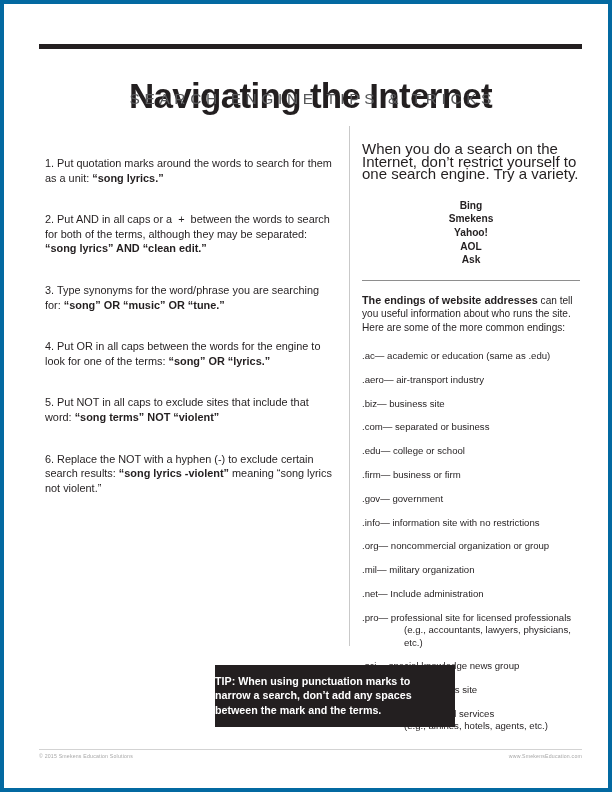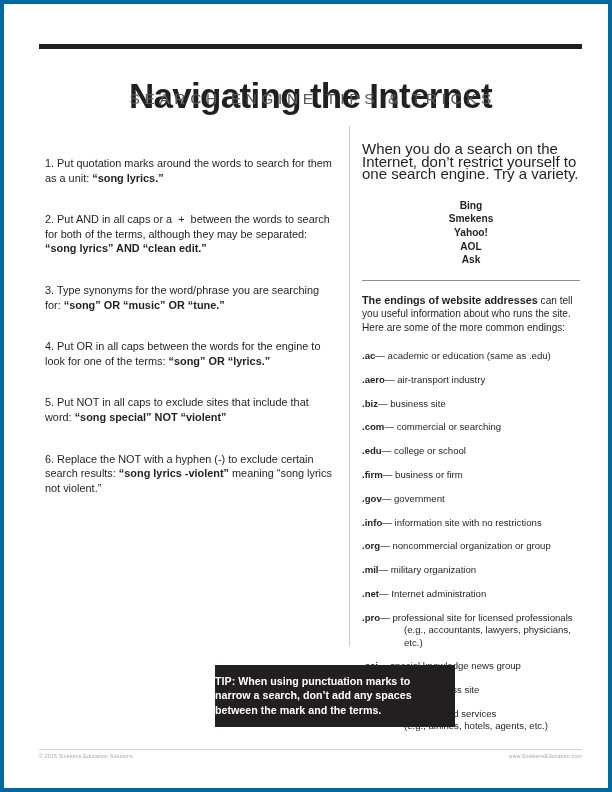--- a/index.html
+++ b/index.html
@@ -151,21 +151,21 @@
     list-style: none;
   }
   .endings-list li {
     font-size: 9.6px;
     line-height: 12.4px;
     color: #231f20;
     margin-bottom: 11.4px;
   }
   .endings-list li:last-child { margin-bottom: 0; }
   .endings-list .tld {
-    font-weight: bold;
+    font-weight: normal;
   }
   .endings-list .cont {
     display: block;
     padding-left: 42px;
   }
 
   
   .tip-box {
     position: absolute;
     left: 176px;
@@ -222,21 +222,21 @@
     <h1 class="title">Navigating the Internet</h1>
     <div class="subtitle">SEARCH ENGINE TIPS &amp; TRICKS</div>
 
     <div class="col-divider"></div>
 
     <div class="col-left">
       <div class="tip">1. Put quotation marks around the words to search for them as a unit: <b>“song lyrics.”</b></div>
       <div class="tip">2. Put AND in all caps or a&nbsp;&nbsp;+&nbsp; between the words to search for both of the terms, although they may be separated: <b>“song lyrics” AND “clean edit.”</b></div>
       <div class="tip">3. Type synonyms for the word/phrase you are searching for: <b>“song” OR “music” OR “tune.”</b></div>
       <div class="tip">4. Put OR in all caps between the words for the engine to look for one of the terms: <b>“song” OR “lyrics.”</b></div>
-      <div class="tip">5. Put NOT in all caps to exclude sites that include that word: <b>“song special” NOT “violent”</b></div>
+      <div class="tip">5. Put NOT in all caps to exclude sites that include that word: <b>“song terms” NOT “violent”</b></div>
       <div class="tip">6. Replace the NOT with a hyphen (-) to exclude certain search results: <b>“song lyrics -violent”</b> meaning “song lyrics not violent.”</div>
     </div>
 
     <div class="col-right">
 
       <p class="engines-intro">When you do a search on the Internet, don’t restrict yourself to one search engine. Try a variety.</p>
 
       <ul class="engine-list">
         <li>Bing</li>
         <li>Smekens</li>
@@ -246,28 +246,28 @@
       </ul>
 
       <div class="hr-thin"></div>
 
       <p class="endings-intro"><b>The endings of website addresses</b> can tell you useful information about who runs the site. Here are some of the more common endings:</p>
 
       <ul class="endings-list">
         <li><span class="tld">.ac</span>— <span>academic or education (same as .edu)</span></li>
         <li><span class="tld">.aero</span>— <span>air-transport industry</span></li>
         <li><span class="tld">.biz</span>— <span>business site</span></li>
-        <li><span class="tld">.com</span>— <span>commercial or searching</span></li>
+        <li><span class="tld">.com</span>— <span>separated or business</span></li>
         <li><span class="tld">.edu</span>— <span>college or school</span></li>
         <li><span class="tld">.firm</span>— <span>business or firm</span></li>
         <li><span class="tld">.gov</span>— <span>government</span></li>
         <li><span class="tld">.info</span>— <span>information site with no restrictions</span></li>
         <li><span class="tld">.org</span>— <span>noncommercial organization or group</span></li>
         <li><span class="tld">.mil</span>— <span>military organization</span></li>
-        <li><span class="tld">.net</span>— <span>Internet administration</span></li>
+        <li><span class="tld">.net</span>— <span>Include administration</span></li>
         <li><span class="tld">.pro</span>— <span>professional site for licensed professionals</span><span class="cont">(e.g., accountants, lawyers, physicians, etc.)</span></li>
         <li><span class="tld">.sci</span>— <span>special knowledge news group</span></li>
         <li><span class="tld">.store</span>— <span>retail business site</span></li>
         <li><span class="tld">.travel</span>— <span>travel-related services</span><span class="cont">(e.g., airlines, hotels, agents, etc.)</span></li>
       </ul>
     </div>
 
     <div class="tip-box">
       <p>TIP: When using punctuation marks to narrow a search, don’t add any spaces between the mark and the terms.</p>
     </div>

